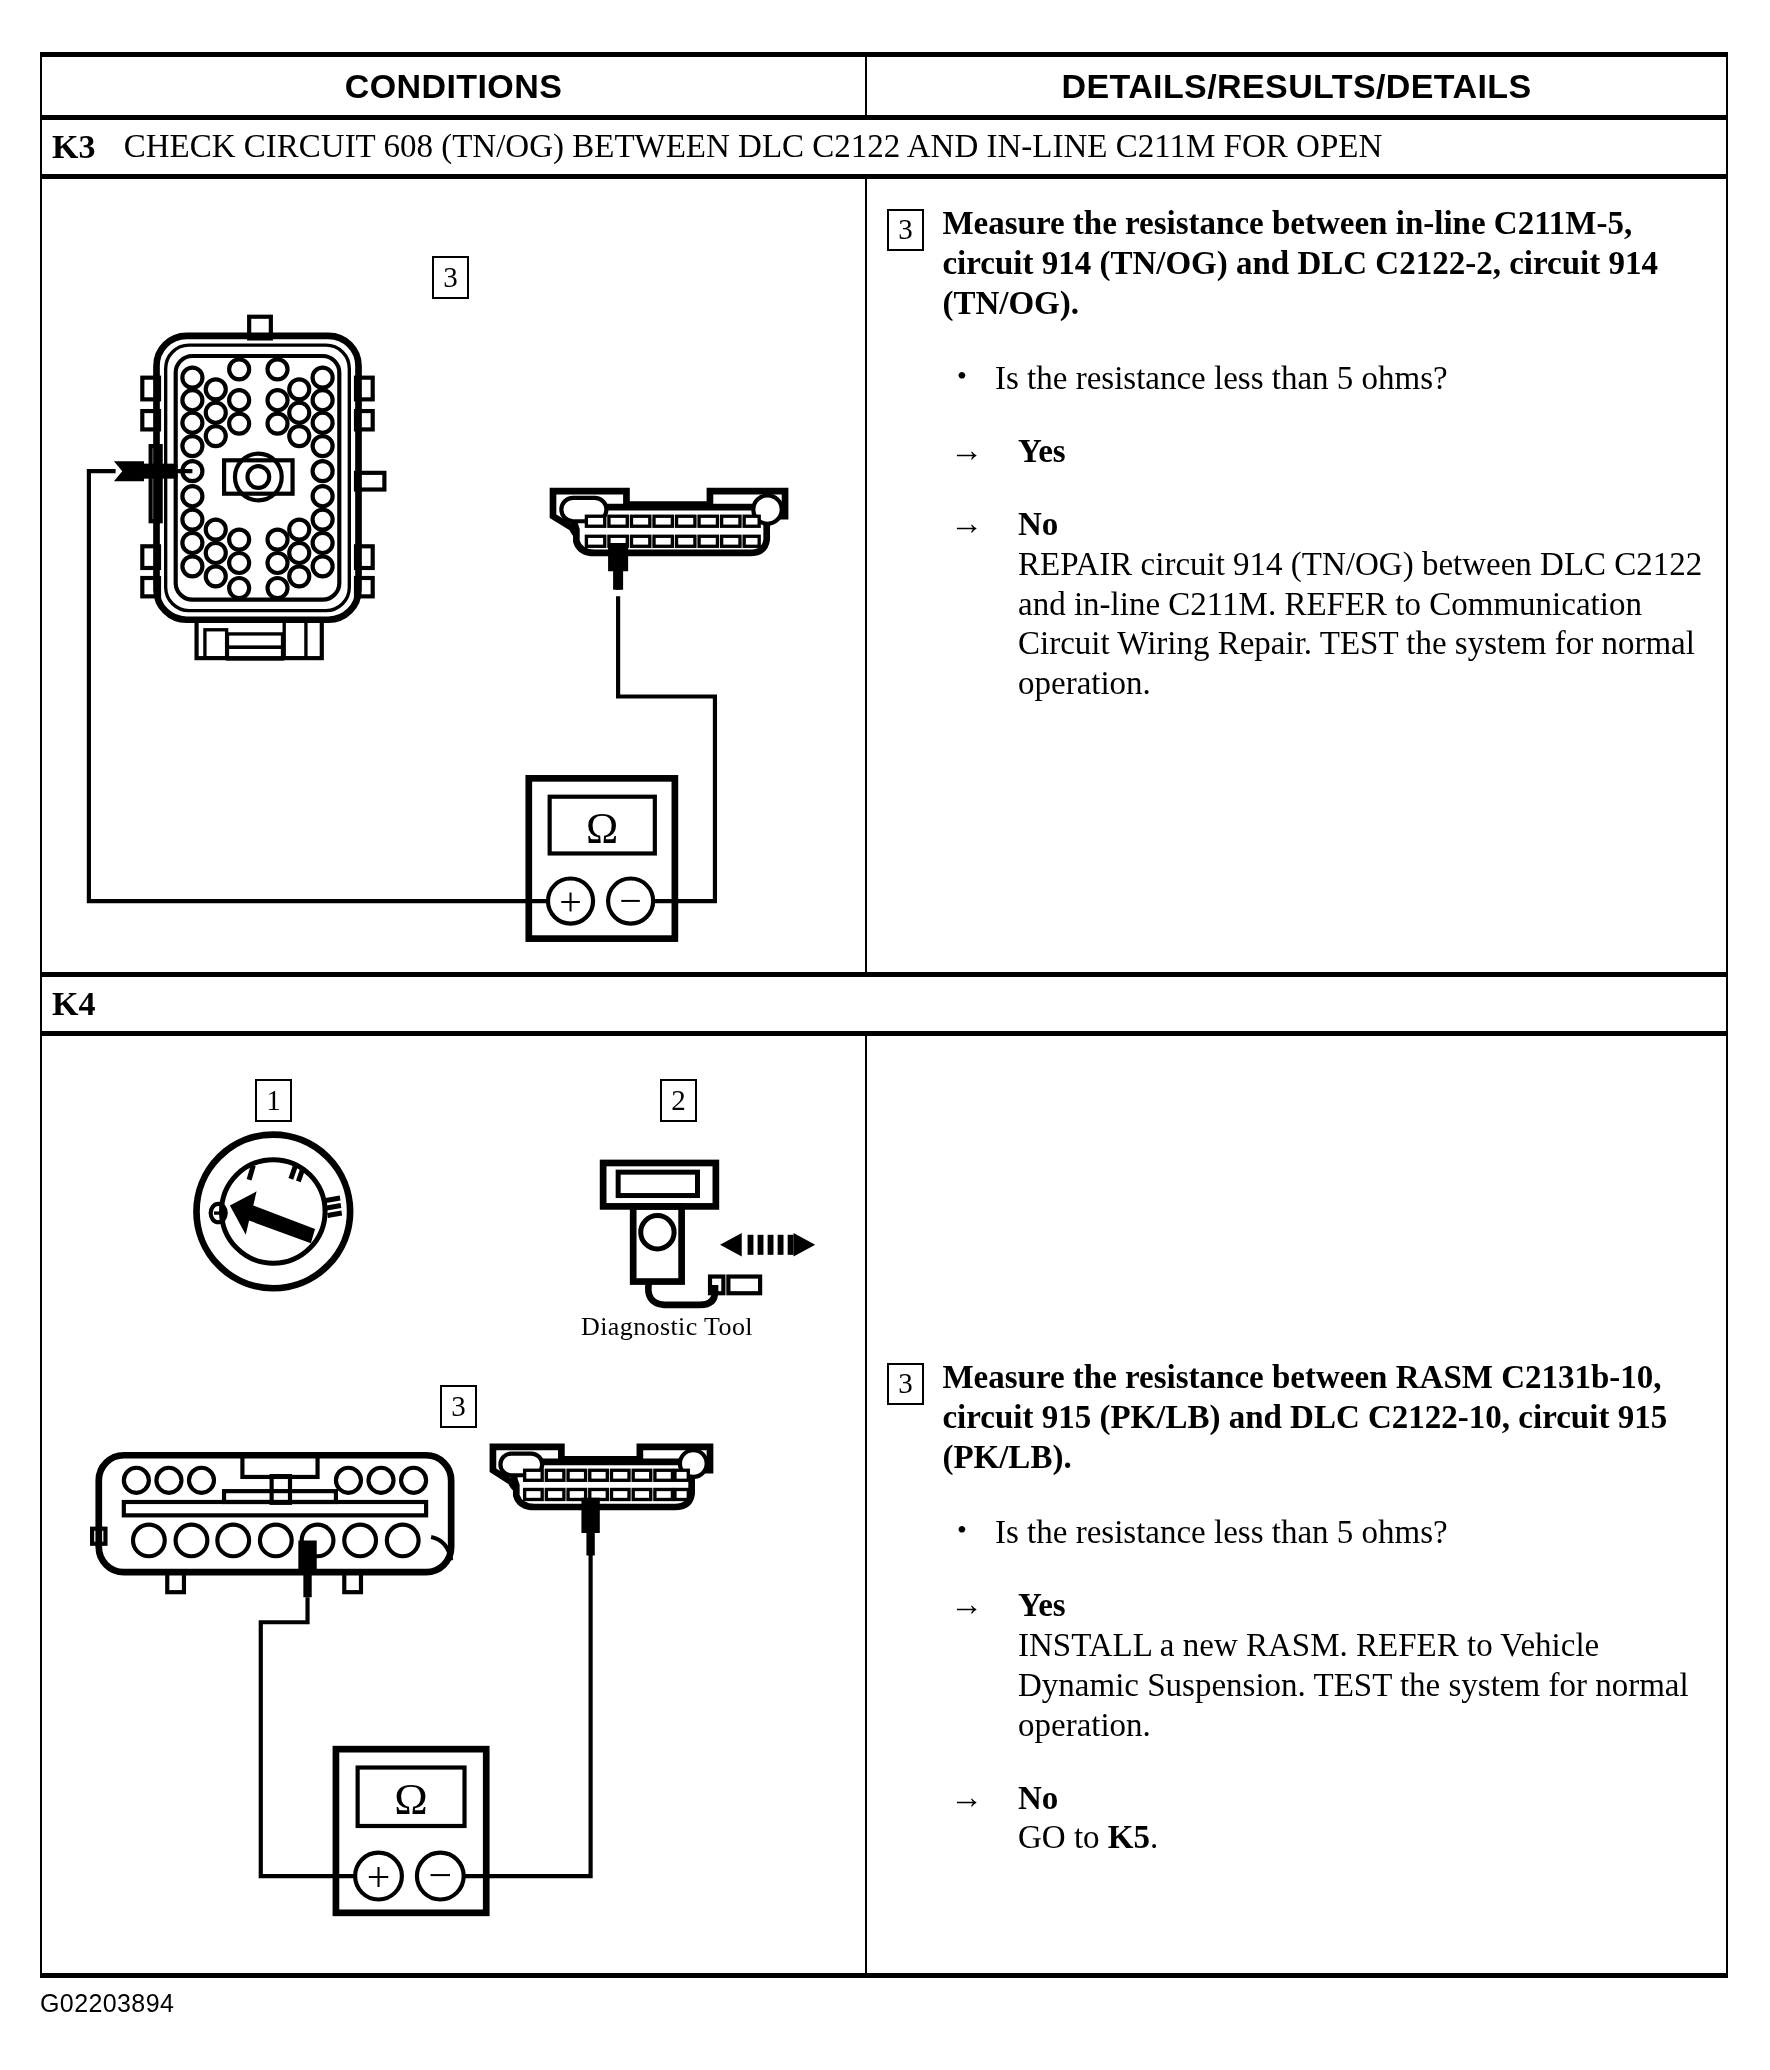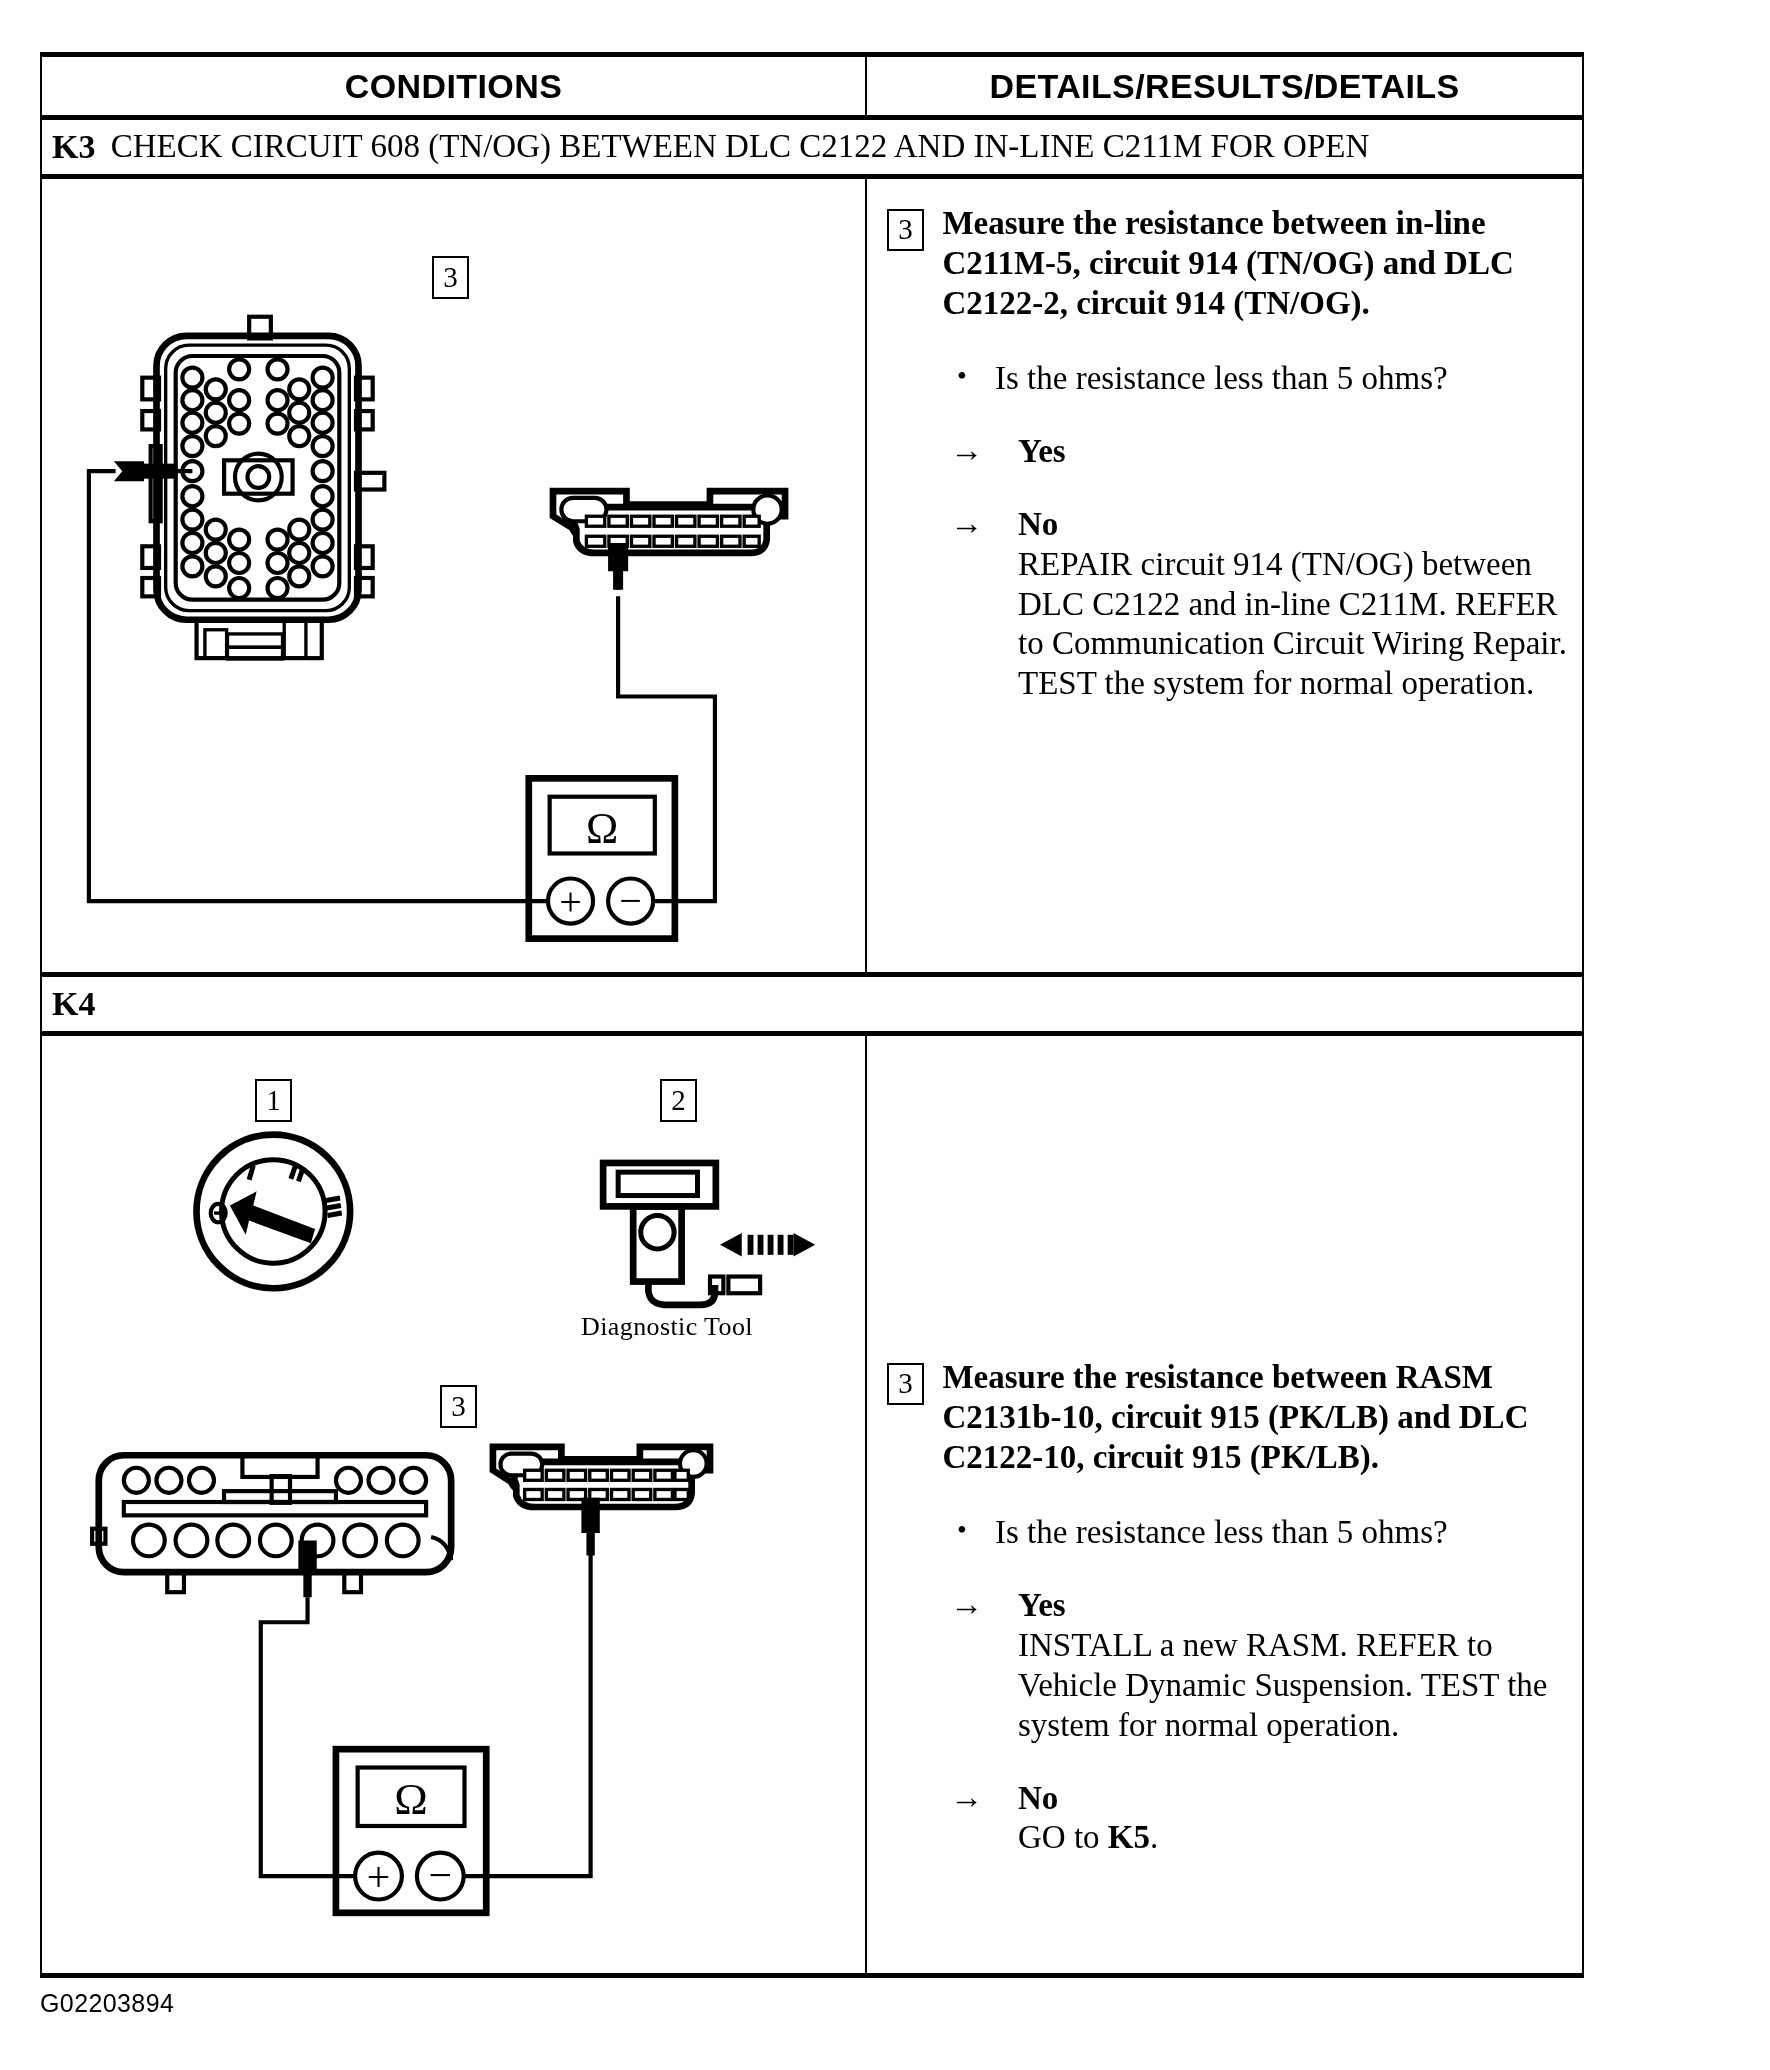--- a/index.html
+++ b/index.html
@@ -11,21 +11,21 @@
     width: 1771px; height: 2071px;
     font-family: "Liberation Serif", serif;
     color: #000;
     position: relative;
     overflow: hidden;
   }
 
   .page {
     position: absolute;
     left: 40px; top: 52px;
-    width: 1544px;
+    width: 1688px;
     border: 2.5px solid #000;
     border-top-width: 5.8px;
     border-bottom-width: 5.8px;
   }
 
   
   .col-head {
     display: flex;
     border-bottom: 5.8px solid #000;
     height: 63px;
@@ -41,20 +41,21 @@
   }
   .col-head .cell.left  { width: 825px; border-right: 2.5px solid #000; }
   .col-head .cell.right { flex: 1; }
 
   
   .step-title {
     display: flex;
     padding: 6.7px 0 8.3px 6.7px;
     border-bottom: 5.8px solid #000;
     align-items: center;
+    gap: 13px;
   }
   .step-title .stepid {
     font-weight: bold;
     font-size: 34px;
     width: 62px;
     flex: none;
     padding-left: 3.3px;
     line-height: 1.15;
   }
   .step-title .steptext {

